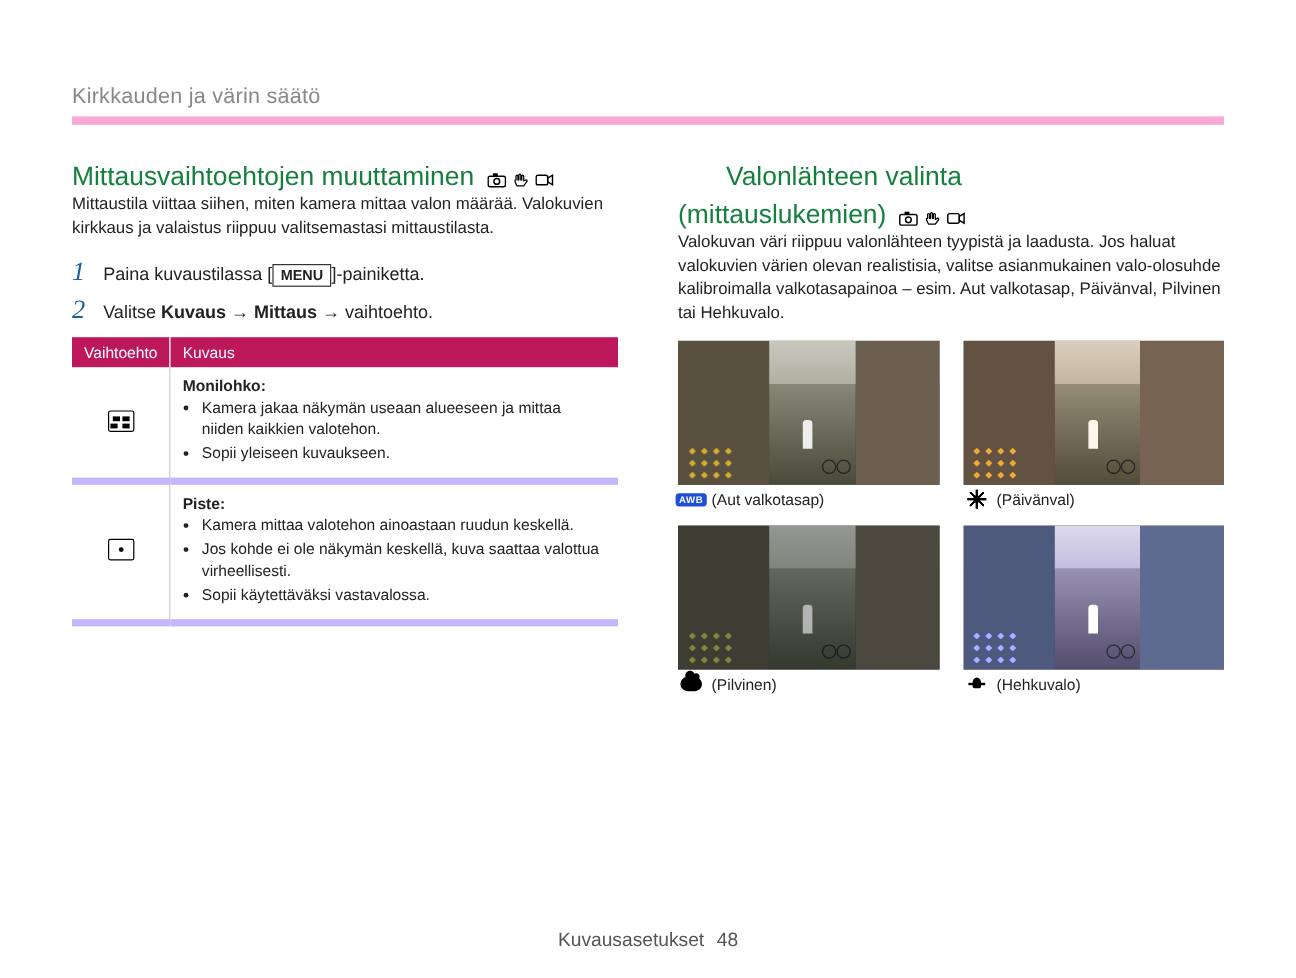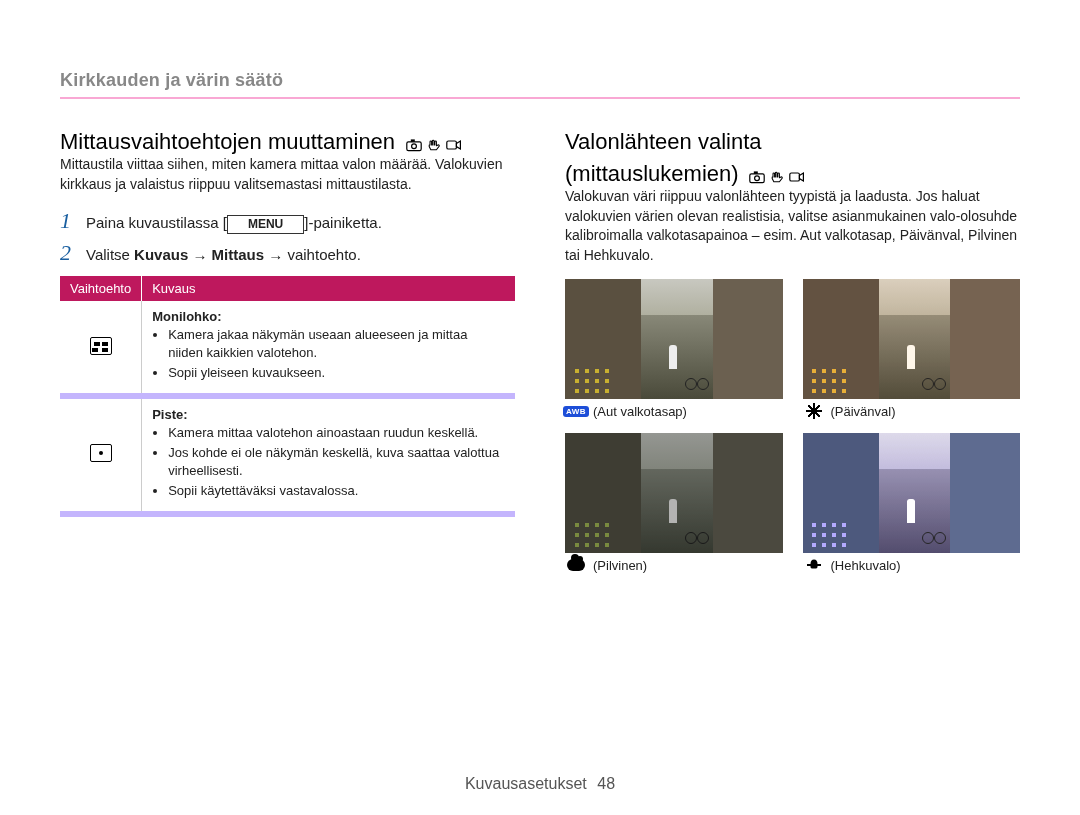--- a/index.html
+++ b/index.html
@@ -7,35 +7,35 @@
     width: 1080px;
     height: 815px;
     background: #fff;
     font-family: Arial, Helvetica, sans-serif;
     color: #222;
     position: relative;
     padding: 70px 60px 40px 60px;
   }
   .header {
     font-size: 18px;
-    font-weight: 700;
+    font-weight: 400;
     color: #888;
-    border-bottom: 2px solid #f9a8d4;
+    border-bottom: 7px solid #f9a8d4;
     padding-bottom: 6px;
     margin-bottom: 30px;
     letter-spacing: 0.2px;
   }
   .columns {
     display: flex;
     gap: 50px;
   }
   .col-left { flex: 1; }
   .col-right { flex: 1; }
   .section-title {
-    color: #000000;
+    color: #15803d;
     font-size: 22px;
     font-weight: 400;
     margin-bottom: 6px;
     display: inline;
   }
   .mode-icons {
     display: inline-flex;
     gap: 4px;
     margin-left: 6px;
     vertical-align: middle;
@@ -60,21 +60,21 @@
     color: #1a5fa0;
     font-size: 22px;
     font-style: italic;
     font-family: Georgia, serif;
     width: 16px;
   }
   .step-text { line-height: 1.4; }
   .menu-box {
     display: inline-block;
     border: 1px solid #333;
-    padding: 0 20px;
+    padding: 0 6px;
     font-size: 12px;
     font-weight: bold;
     vertical-align: baseline;
   }
   table.opts {
     width: 100%;
     border-collapse: collapse;
     font-size: 13px;
     margin-top: 10px;
   }
@@ -268,21 +268,21 @@
               <li>Sopii käytettäväksi vastavalossa.</li>
             </ul>
           </td>
         </tr>
       </tbody>
     </table>
   </div>
 
   <div class="col-right">
     <div>
-      <div class="section-title" style="display:block;">Valonlähteen valinta</div>
+      <div class="section-title" style="display:block;margin-left:40px;">Valonlähteen valinta</div>
       <span class="section-title">(mittauslukemien)</span>
       <span class="mode-icons">
         <svg class="mode-icon" viewBox="0 0 20 16">
             <rect x="1" y="4" width="18" height="11" rx="2" fill="none" stroke="#000" stroke-width="1.5"></rect>
             <circle cx="10" cy="9.5" r="3" fill="none" stroke="#000" stroke-width="1.5"></circle>
             <rect x="6" y="1" width="5" height="3" fill="#000"></rect>
           </svg>
         <svg class="mode-icon" viewBox="0 0 20 16">
             <path d="M5 8 v-4 a1 1 0 0 1 2 0 v4 M8 8 v-5 a1 1 0 0 1 2 0 v5 M11 8 v-4 a1 1 0 0 1 2 0 v4 M13 9 l2 -1 a1 1 0 0 1 1 2 l-3 4 h-7 l-2 -4 v-2" fill="none" stroke="#000" stroke-width="1.3" stroke-linecap="round"></path>
           </svg>

